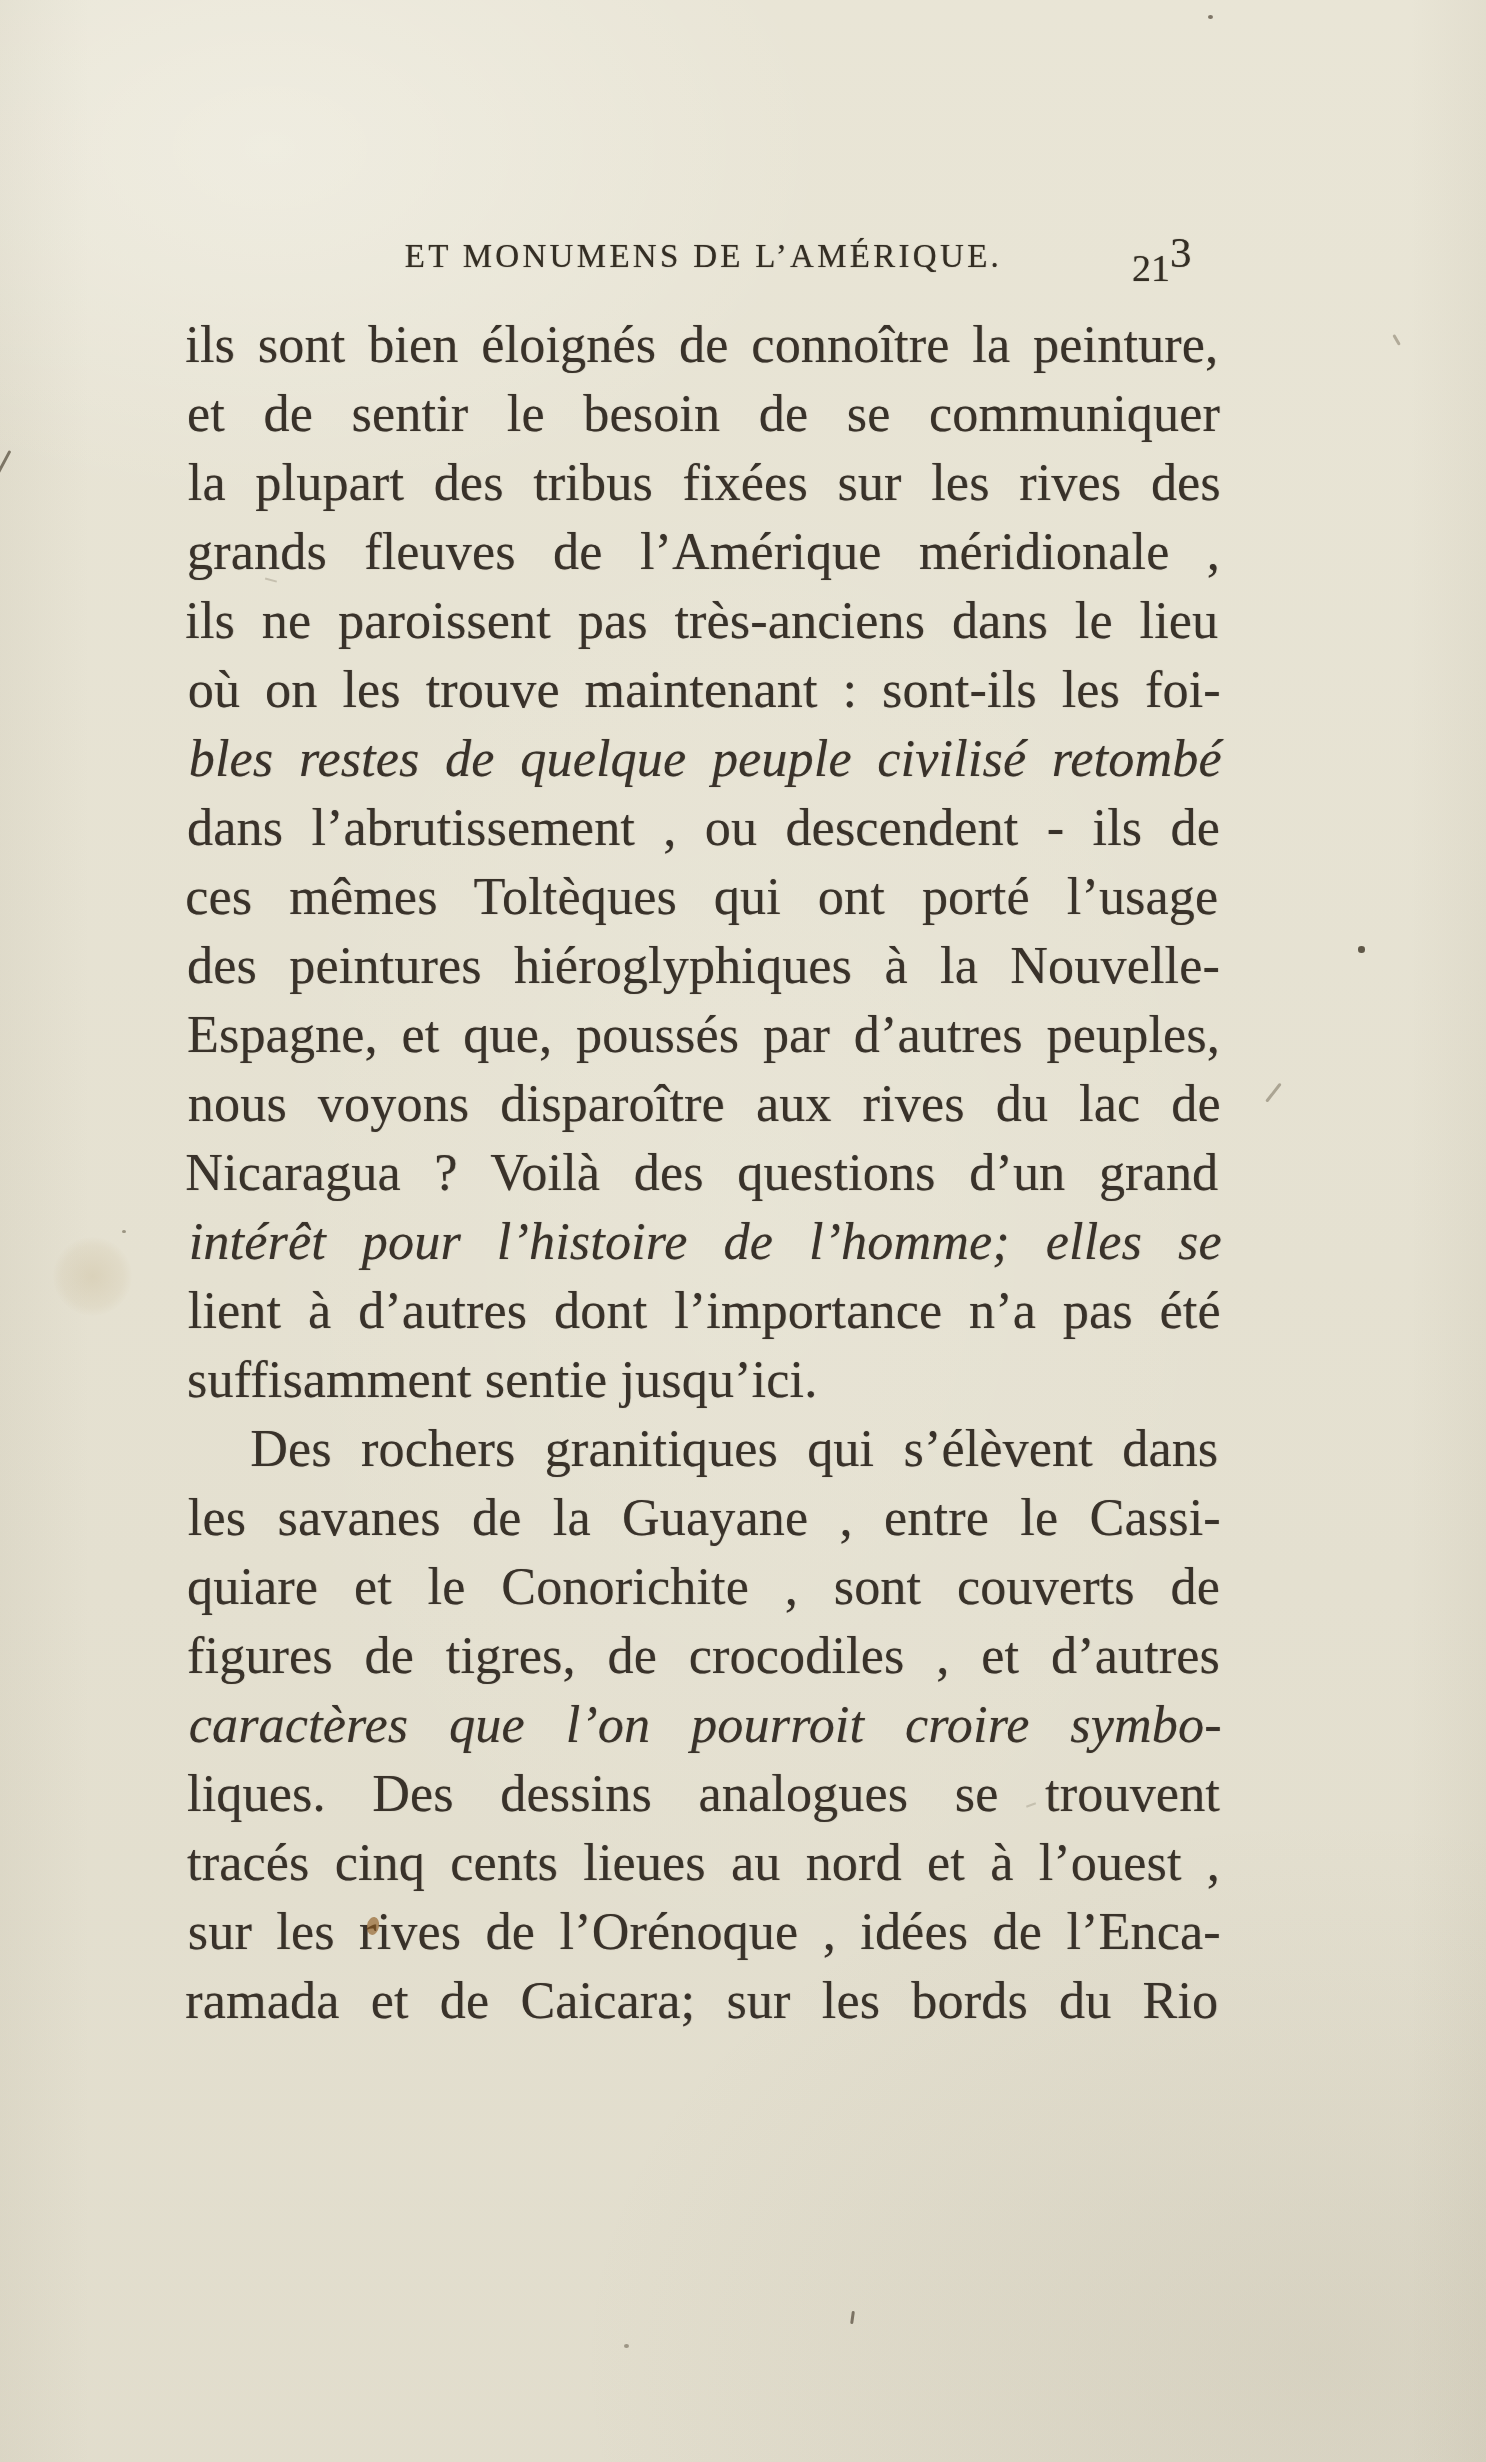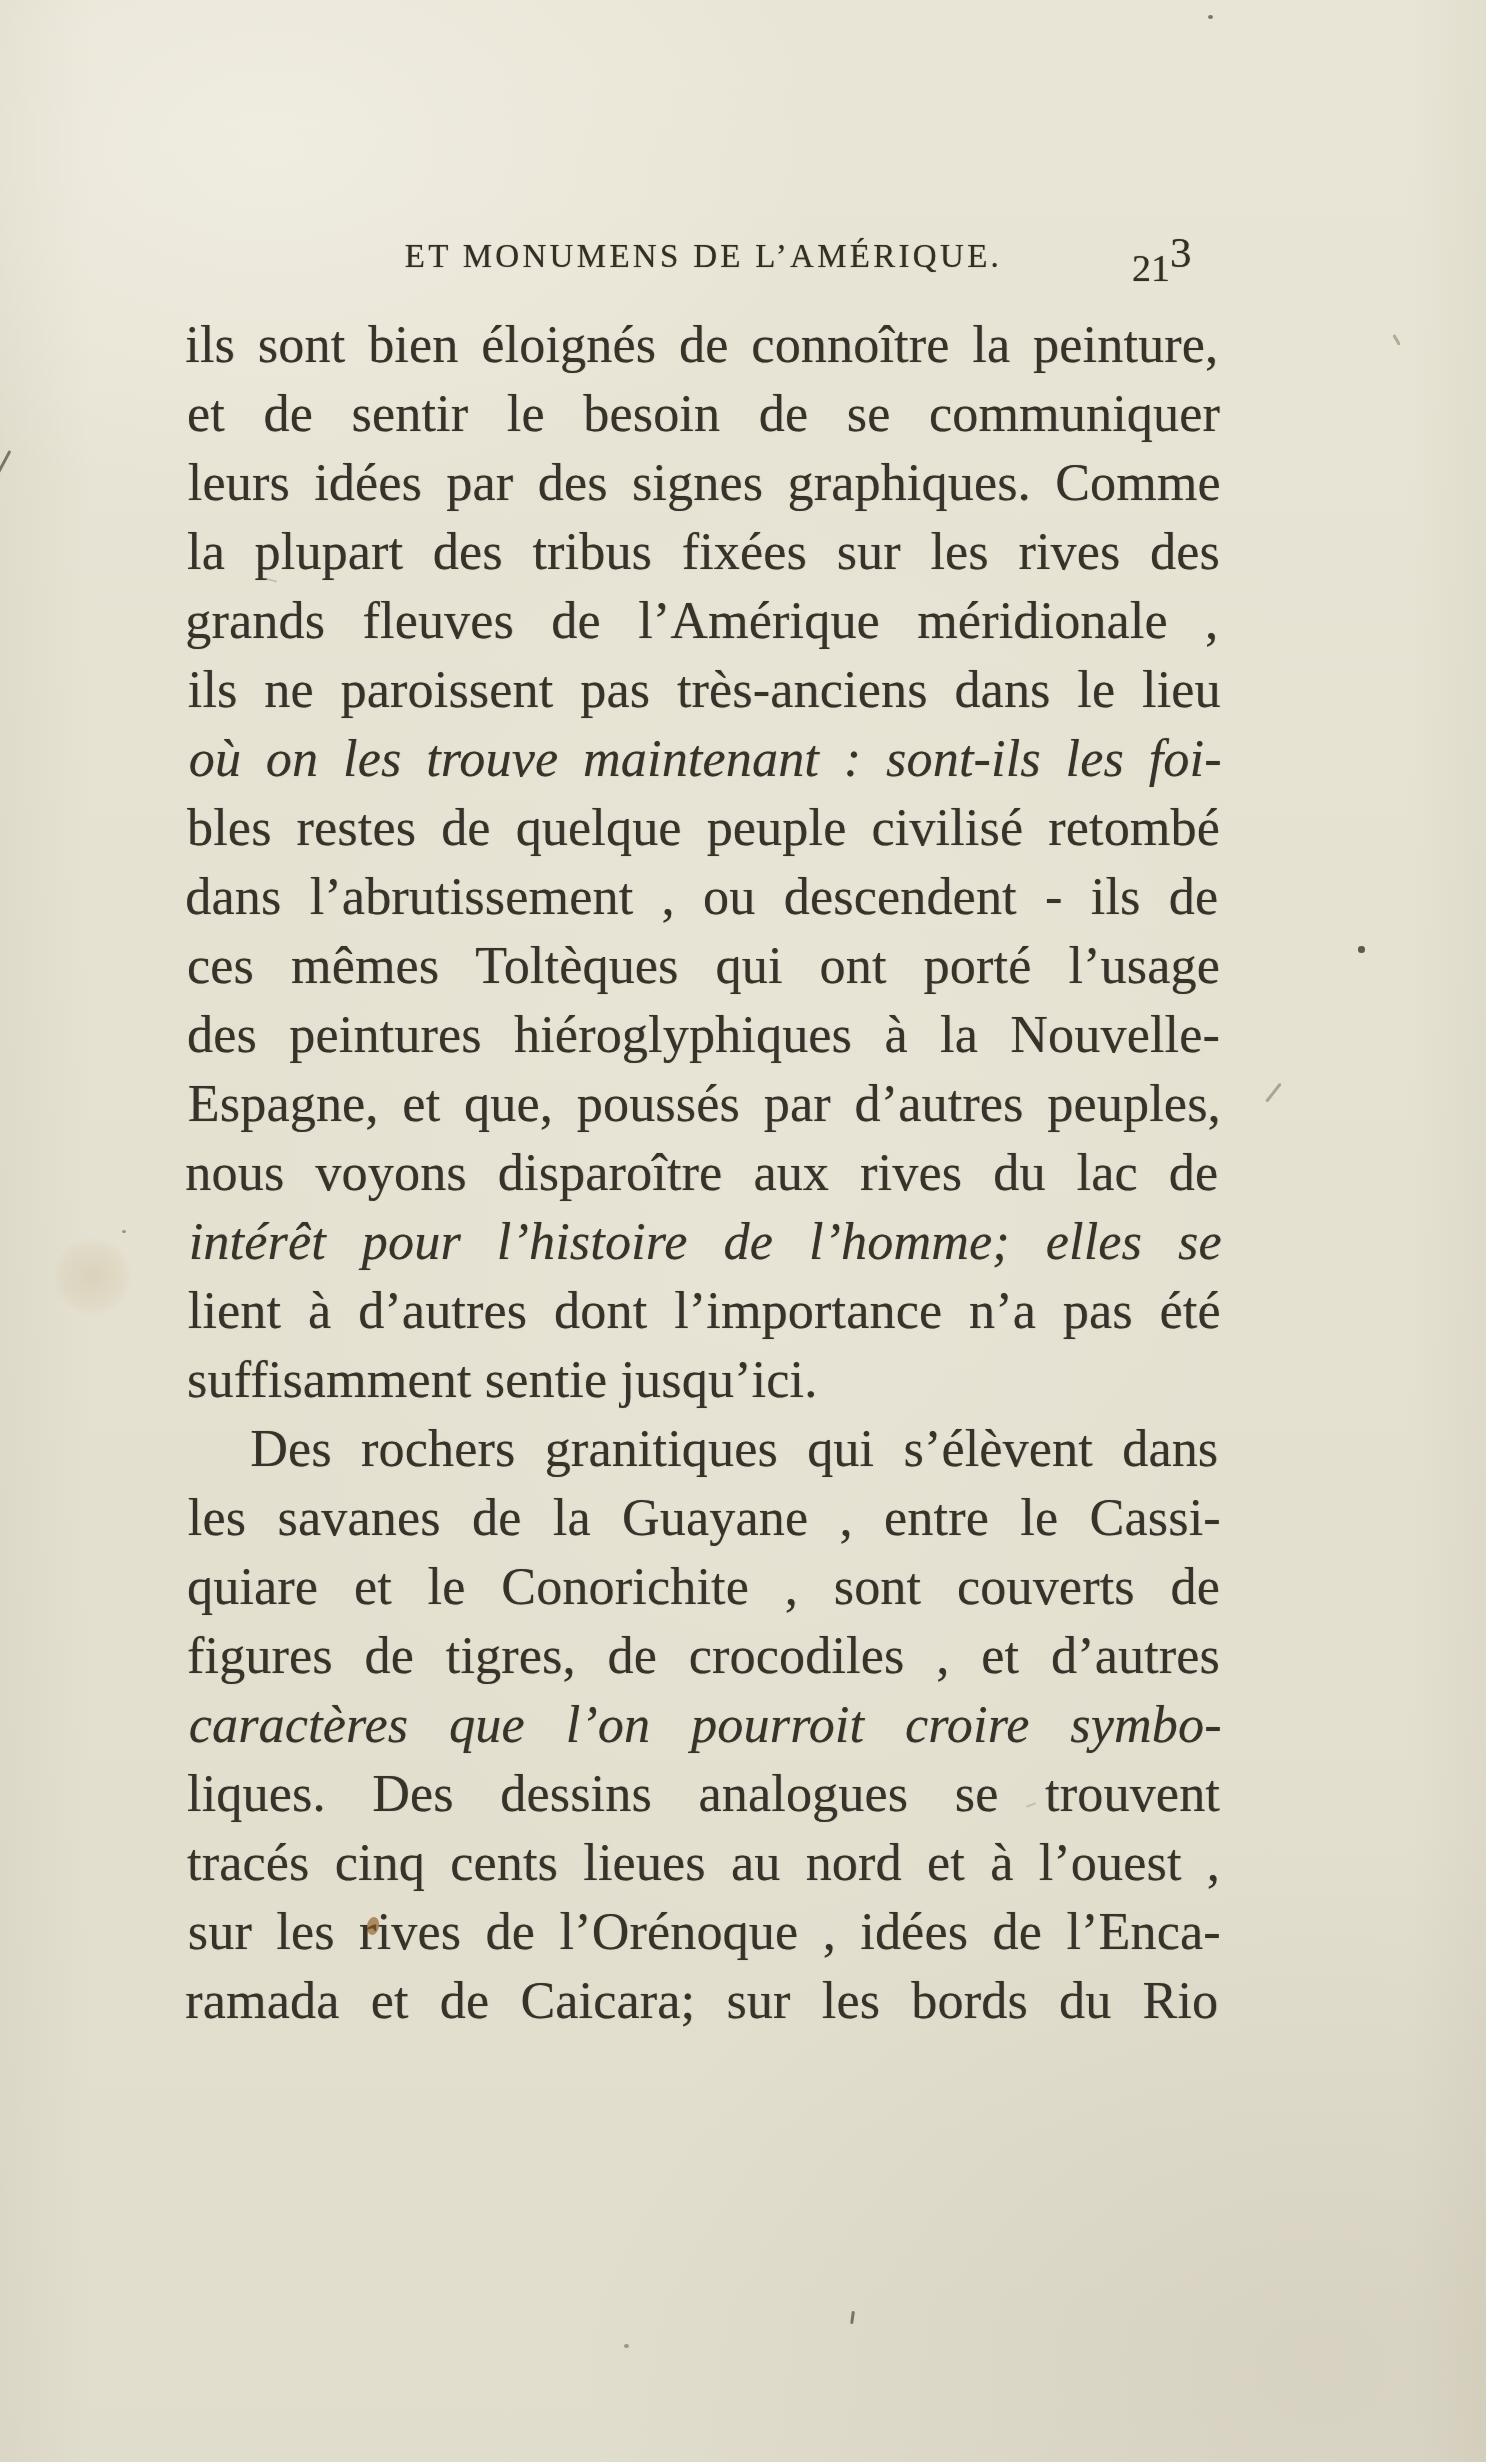--- a/index.html
+++ b/index.html
@@ -99,31 +99,31 @@
 
 <div class="page">
 
   <div class="header-title">ET MONUMENS DE L’AMÉRIQUE.</div>
 
   <div class="page-number"><span>21</span><span class="raised">3</span></div>
 
   <div class="text-block">
     <div class="line">ils sont bien éloignés de connoître la peinture,</div>
     <div class="line">et de sentir le besoin de se communiquer</div>
-    <div class="line">leurs idées par des signes graphiques. Comme</div>
     <div class="line">la plupart des tribus fixées sur les rives des</div>
     <div class="line">grands fleuves de l’Amérique méridionale ,</div>
     <div class="line">ils ne paroissent pas très-anciens dans le lieu</div>
     <div class="line">où on les trouve maintenant : sont-ils les foi-</div>
     <div class="line">bles restes de quelque peuple civilisé retombé</div>
     <div class="line">dans l’abrutissement , ou descendent - ils de</div>
     <div class="line">ces mêmes Toltèques qui ont porté l’usage</div>
     <div class="line">des peintures hiéroglyphiques à la Nouvelle-</div>
     <div class="line">Espagne, et que, poussés par d’autres peuples,</div>
     <div class="line">nous voyons disparoître aux rives du lac de</div>
+    <div class="line">Nicaragua ? Voilà des questions d’un grand</div>
     <div class="line">intérêt pour l’histoire de l’homme; elles se</div>
     <div class="line">lient à d’autres dont l’importance n’a pas été</div>
     <div class="line para-end">suffisamment sentie jusqu’ici.</div>
     <div class="line indent">Des rochers granitiques qui s’élèvent dans</div>
     <div class="line">les savanes de la Guayane , entre le Cassi-</div>
     <div class="line">quiare et le Conorichite , sont couverts de</div>
     <div class="line">figures de tigres, de crocodiles , et d’autres</div>
     <div class="line">caractères que l’on pourroit croire symbo-</div>
     <div class="line">liques. Des dessins analogues se trouvent</div>
     <div class="line">tracés cinq cents lieues au nord et à l’ouest ,</div>

